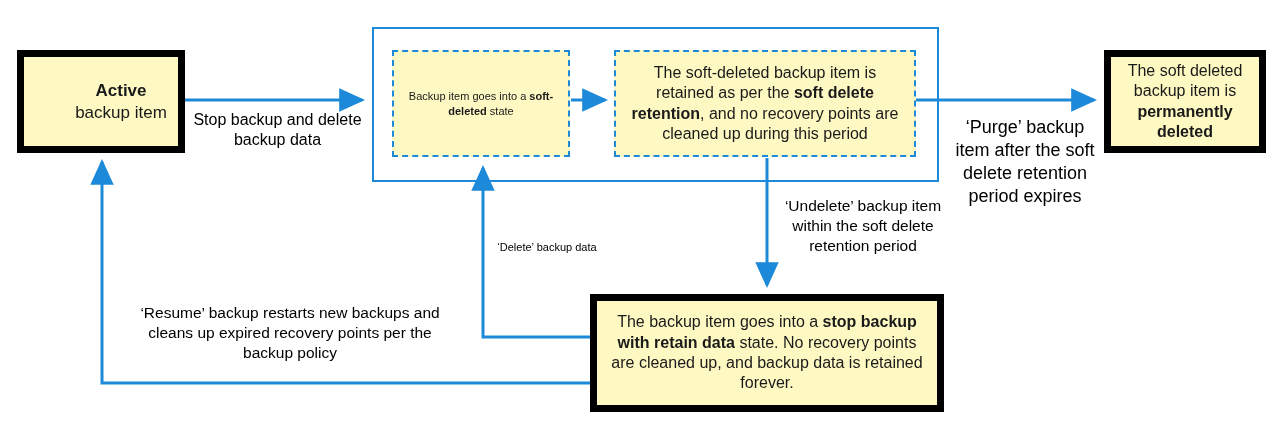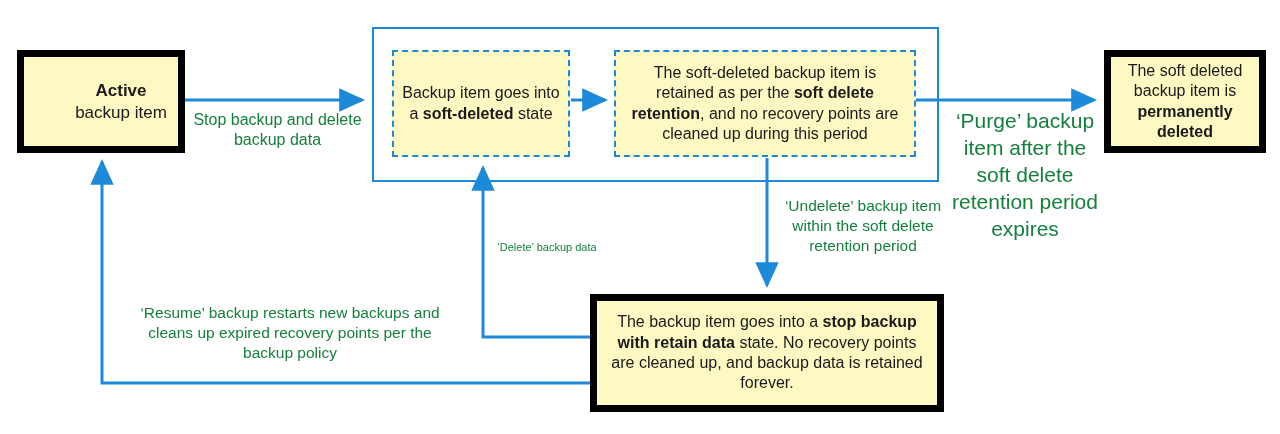--- a/index.html
+++ b/index.html
@@ -15,32 +15,32 @@
   svg.wires{position:absolute;left:0;top:0;width:1280px;height:434px;pointer-events:none;}
 
   .node{position:absolute;box-sizing:border-box;display:flex;align-items:center;justify-content:center;text-align:center;background:#fef9c3;}
   .solid-box{border:7px solid #000000;}
   .dashed-box{border:2px dashed #1c8ad8;}
   .container-box{border:2px solid #1c8ad8;background:transparent;}
 
   .node .txt{line-height:1.28;padding:0 8px;}
   b{font-weight:bold;}
 
-  .lbl{position:absolute;text-align:center;line-height:1.28;color:#15803d;}
+  .lbl{position:absolute;text-align:center;line-height:1.28;color:#000000;}
 
   
   #active-box      {left:17px; top:50px;  width:168px; height:103px; font-size:17px;padding-left:40px;}
   #container       {left:372px;top:27px;  width:567px; height:155px;}
-  #softdel-box     {left:392px;top:50px;  width:178px; height:107px; font-size:16px;}
+  #softdel-box     {left:392px;top:50px;  width:178px; height:107px; font-size:11px;}
   #retention-box   {left:614px;top:50px;  width:302px; height:107px; font-size:16px;}
   #perm-box        {left:1104px;top:50px; width:162px; height:103px; font-size:16px;}
   #retain-box      {left:590px;top:294px; width:354px; height:118px; font-size:16px;}
 
   #lbl-stop        {left:190px;top:110px; width:175px; font-size:16px;}
-  #lbl-purge       {left:950px;top:108px; width:150px; font-size:21px;}
+  #lbl-purge       {left:950px;top:116px; width:150px; font-size:18px;}
   #lbl-undelete    {left:778px;top:196px; width:170px; font-size:15.5px;}
   #lbl-delete      {left:492px;top:240px; width:110px; font-size:11px;}
   #lbl-resume      {left:140px;top:303px; width:300px; font-size:15.5px;}
 </style>
 </head>
 <body>
 
 <div id="stage">
 
   <svg class="wires" viewBox="0 0 1280 434">

